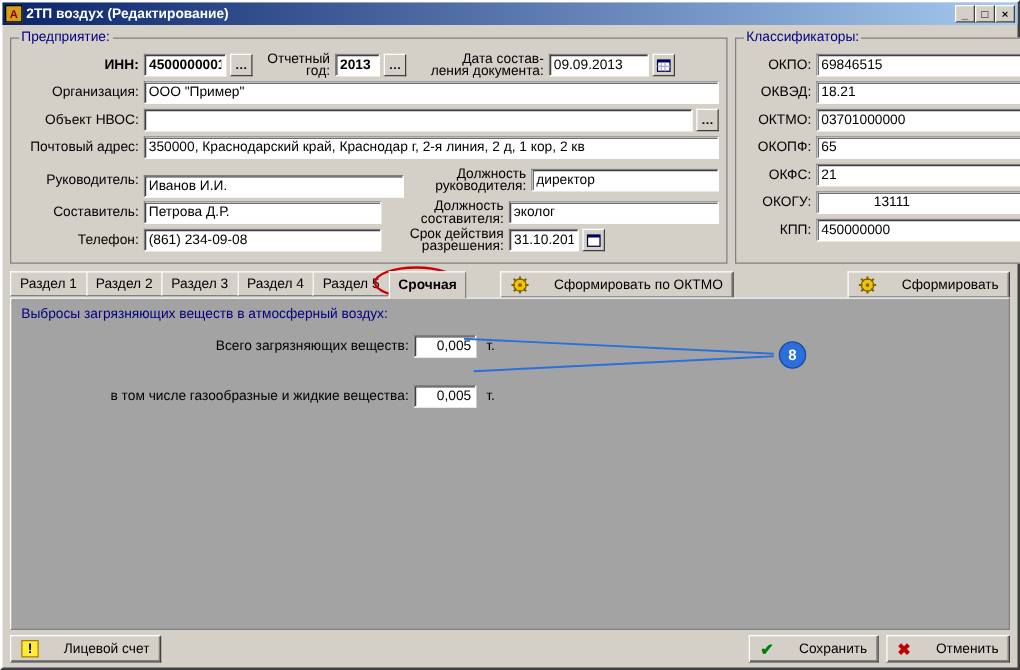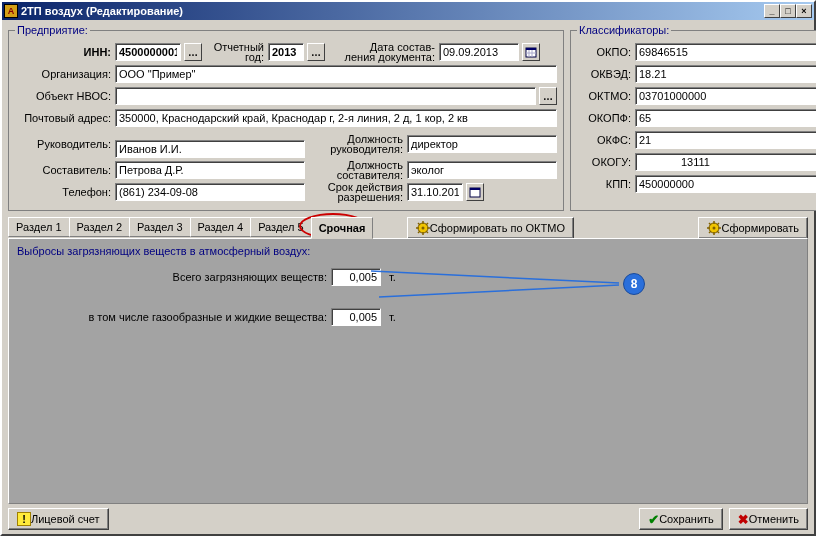--- a/index.html
+++ b/index.html
@@ -21,21 +21,21 @@
 .lbl.w1 { width: 96px; }
 .lbl.w4 { width: 54px; }
 input[type=text], .textbox { height: 18px; border: 1px solid; border-color: #808080 #fff #fff #808080; box-shadow: inset 1px 1px #404040; background: #fff; padding: 0 3px; font-family: inherit; font-size: 11px; }
 .ellipsisbtn { width: 18px; height: 18px; border: 1px solid; border-color: #fff #404040 #404040 #fff; background: #d4d0c8; display: inline-flex; align-items: center; justify-content: center; font-size: 10px; font-weight: bold; margin-left: -1px; }
 .calbtn { width: 18px; height: 18px; border: 1px solid; border-color: #fff #404040 #404040 #fff; background: #d4d0c8; display: inline-flex; align-items: center; justify-content: center; margin-left: -1px; }
 .calbtn svg { width: 12px; height: 12px; }
 .tabbar { display: flex; margin-top: 6px; align-items: center; gap: 6px; }
 .tabs { display: flex; }
 .tab { padding: 3px 7px 3px 7px; border: 1px solid; border-color: #fff #808080 #808080 #fff; background: #d4d0c8; position: relative; margin-right: -1px; height: 20px; display: flex; align-items: center; }
 .tab.active { border-bottom-color: #d4d0c8; height: 22px; z-index: 2; }
-.btn { height: 22px; padding: 0 8px; border: 1px solid; border-color: #fff #404040 #404040 #fff; background: #d4d0c8; display: inline-flex; align-items: center; gap: 0; box-shadow: inset -1px -1px #808080, inset 1px 1px #d4d0c8; }
+.btn { height: 22px; padding: 0 8px; border: 1px solid; border-color: #fff #404040 #404040 #fff; background: #d4d0c8; display: inline-flex; align-items: center; gap: 20px; box-shadow: inset -1px -1px #808080, inset 1px 1px #d4d0c8; }
 .gear { width: 14px; height: 14px; }
 .tabpage { border: 1px solid; border-color: #fff #808080 #808080 #fff; background: #a3a3a3; margin-top: -1px; flex: 1; padding: 6px 8px; position: relative; }
 .footer { display: flex; margin-top: 4px; align-items: center; gap: 6px; }
 .footer .spacer { flex: 1; }
 .red-circ { position: absolute; border: 2px solid #c00; border-radius: 50% / 50%; pointer-events: none; }
 .call { position: absolute; pointer-events: none; }
 .callnum { position: absolute; width: 22px; height: 22px; border-radius: 50%; background: #2a6fdb; border: 1px solid #0a3; border-color: #1a4a9a; color: #fff; display: flex; align-items: center; justify-content: center; font-weight: bold; font-size: 12px; pointer-events: none; }
 .bold { font-weight: bold; }
 .check { color: #008000; font-weight: bold; font-size: 13px; }
 .cross { color: #c00000; font-weight: bold; font-size: 13px; }
@@ -99,21 +99,21 @@
           <span class="ellipsisbtn">…</span>
         </div>
 
         <div class="formrow">
           <span class="lbl w1">Почтовый адрес:</span>
           <input type="text" style="flex: 1 1 0%;" value="350000, Краснодарский край, Краснодар г, 2-я линия, 2 д, 1 кор, 2 кв">
         </div>
 
         <div class="formrow">
           <span class="lbl w1">Руководитель:</span>
-          <input type="text" style="width: 190px; margin-top: 10px;" value="Иванов И.И.">
+          <input type="text" style="width: 208px; margin-top: 10px;" value="Иванов И.И.">
           <span class="lbl" style="width:94px;text-align:right;line-height:10px">
             <span>Должность</span><br>
             <span>руководителя:</span>
           </span>
           <input type="text" style="flex: 1 1 0%;" value="директор">
         </div>
 
         <div class="formrow">
           <span class="lbl w1">Составитель:</span>
           <input type="text" style="width: 190px;" value="Петрова Д.Р.">

